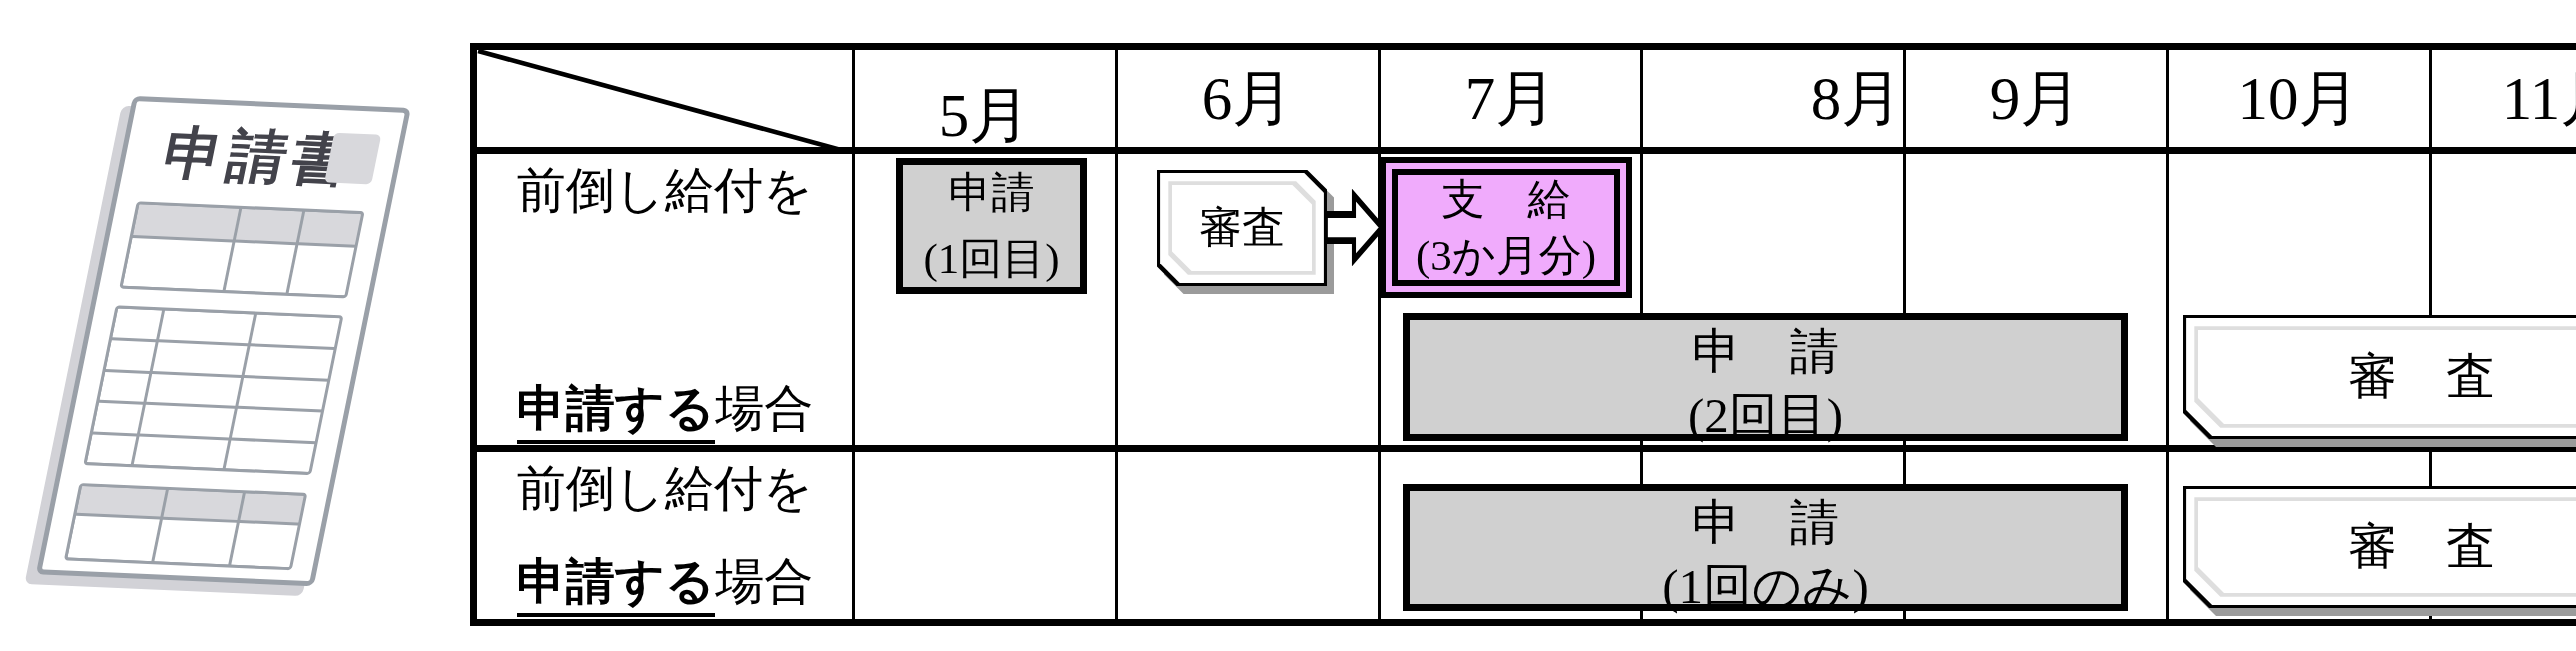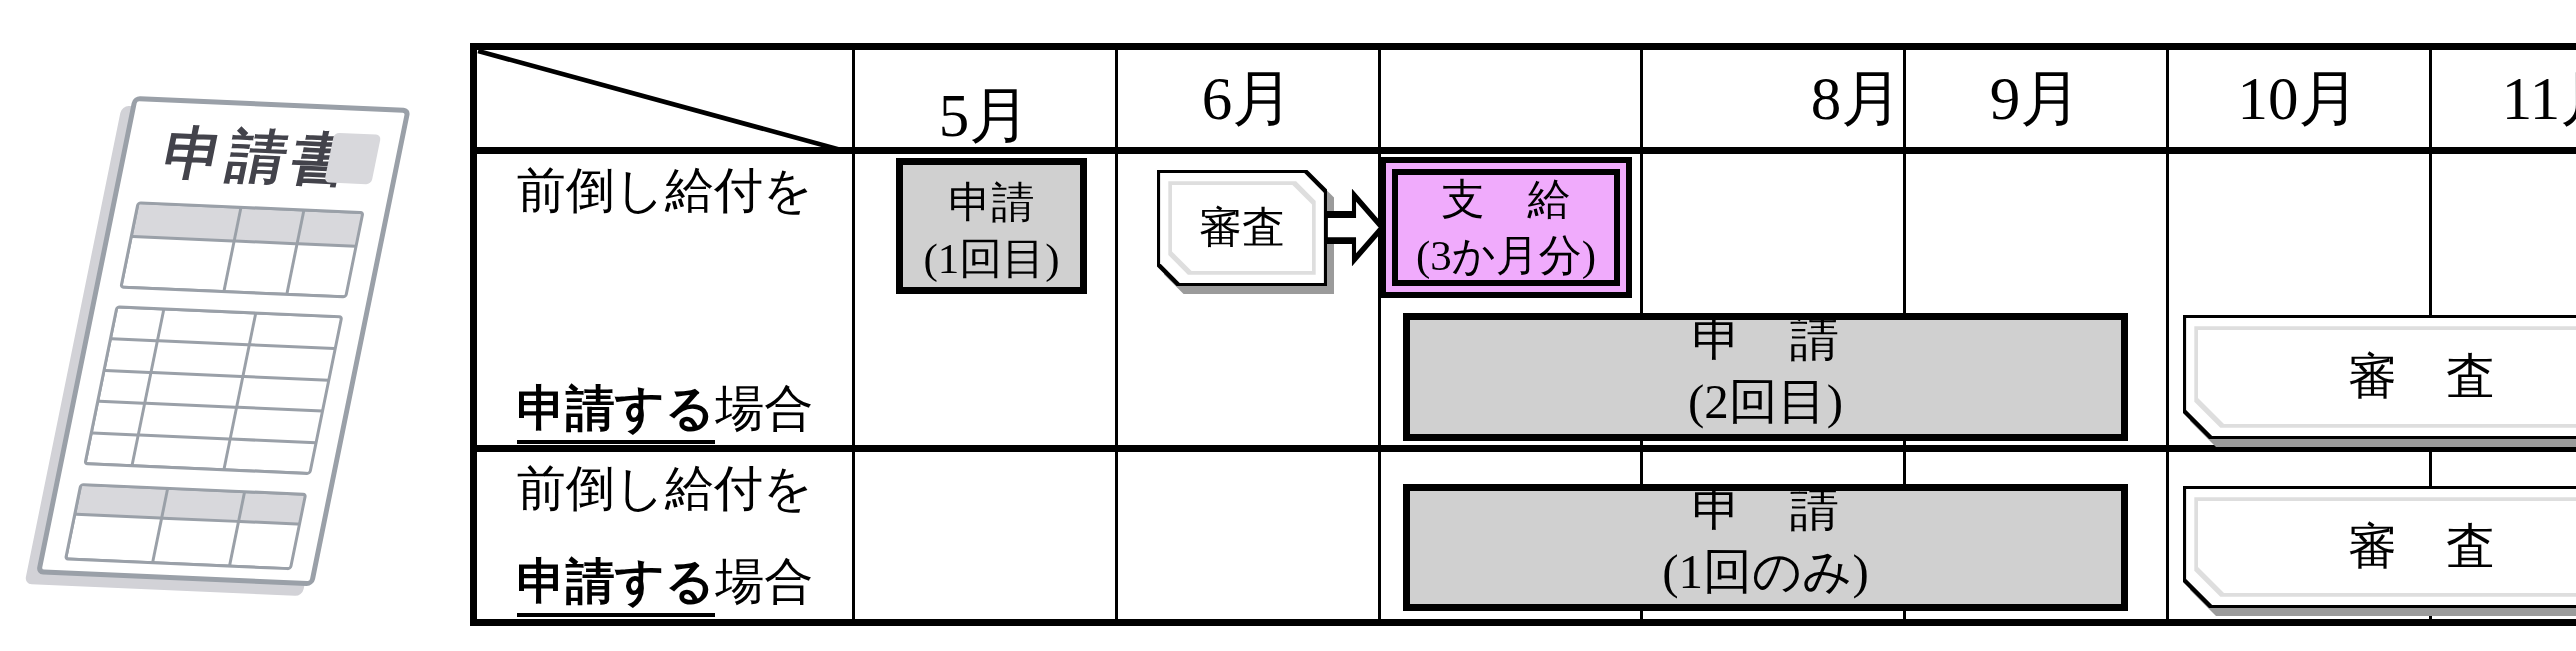--- a/index.html
+++ b/index.html
@@ -36,21 +36,21 @@
   .c3{left:1224px;width:263px;margin-left:24px;} .c4{left:1427px;width:263px;} .c5{left:1690px;width:263px;}
   .c6{left:1953px;width:263px;}
 
   .rowlabel{position:absolute;left:0;width:376px;display:flex;flex-direction:column;align-items:center;
             justify-content:space-between;font-size:49px;line-height:1.5;text-align:center;}
   .rowlabel.r1{top:104px;height:291px;}
   .rowlabel.r2{top:402px;height:166px;}
   .emph{font-weight:bold;border-bottom:4.1px solid #000;padding-bottom:4.1px;}
 
   .gbox{position:absolute;background:var(--box-fill-gray,#d0d0d0);border:7.2px solid var(--line-black,#000);
-        box-sizing:border-box;display:flex;flex-direction:column;align-items:center;justify-content:flex-end;
+        box-sizing:border-box;display:flex;flex-direction:column;align-items:center;justify-content:space-between;
         font-size:49px;line-height:1.3;text-align:center;}
   .gbox.apply1{left:419px;top:108px;width:191px;height:136px;font-size:43px;}
   .gbox.apply2{left:926px;top:263px;width:725px;height:128px;}
   .gbox.apply3{left:926px;top:434px;width:725px;height:127px;}
 
   .pbox{position:absolute;background:#f0abfc;border:18.5px double var(--line-black,#000);box-sizing:border-box;
         display:flex;flex-direction:column;align-items:center;justify-content:center;
         font-size:47px;line-height:1.3;text-align:center;}
   .pbox.pay1{left:903px;top:107px;width:252px;height:141px;font-size:43px;}
 
@@ -129,20 +129,21 @@
 
     <div class="hline" style="top:97px"></div>
     <div class="hline" style="top:395px"></div>
 
     <svg class="diag" width="376" height="104" viewBox="0 0 730 202">
       <line x1="2" y1="2" x2="728" y2="200" stroke="#000" stroke-width="9"></line>
     </svg>
 
     <div class="mcell c0">5月</div>
     <div class="mcell c1">6月</div>
+    <div class="mcell c2">7月</div>
     <div class="mcell c3">8月</div>
     <div class="mcell c4">9月</div>
     <div class="mcell c5">10月</div>
     <div class="mcell c6">11月</div>
 
     <div class="rowlabel r1">
       <div>前倒し給付を</div>
       <div><span class="emph">申請する</span><span>場合</span></div>
     </div>
     <div class="rowlabel r2">

